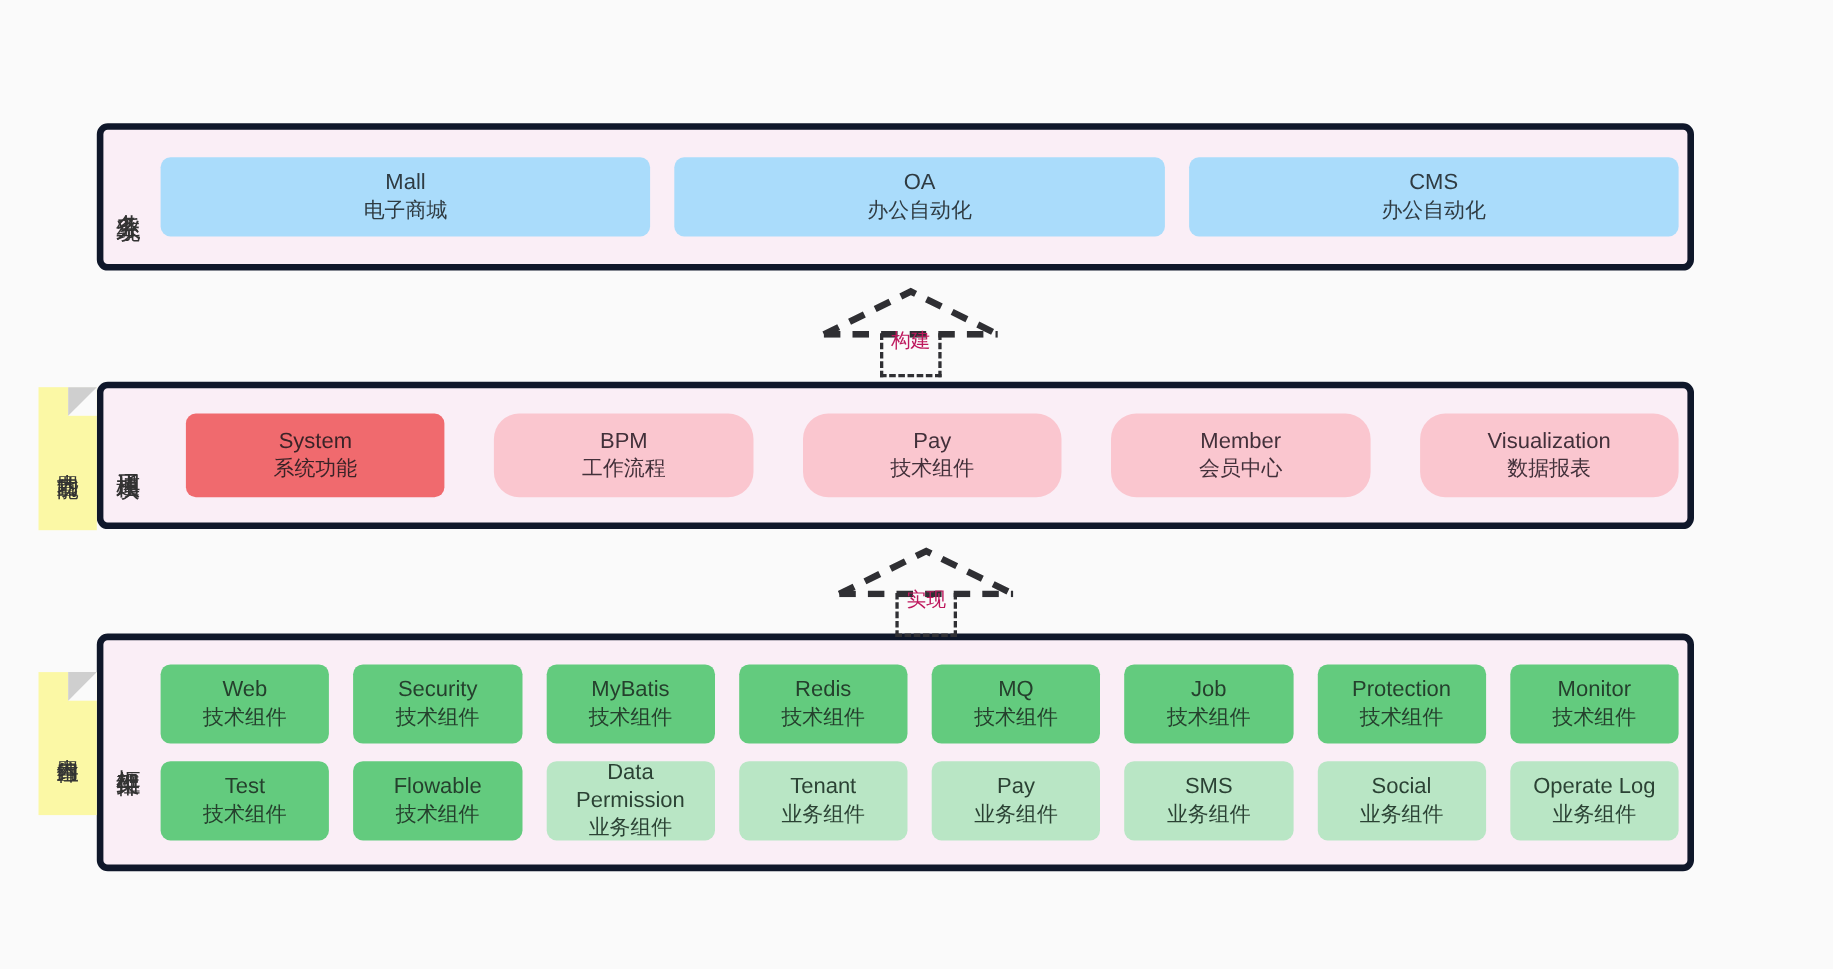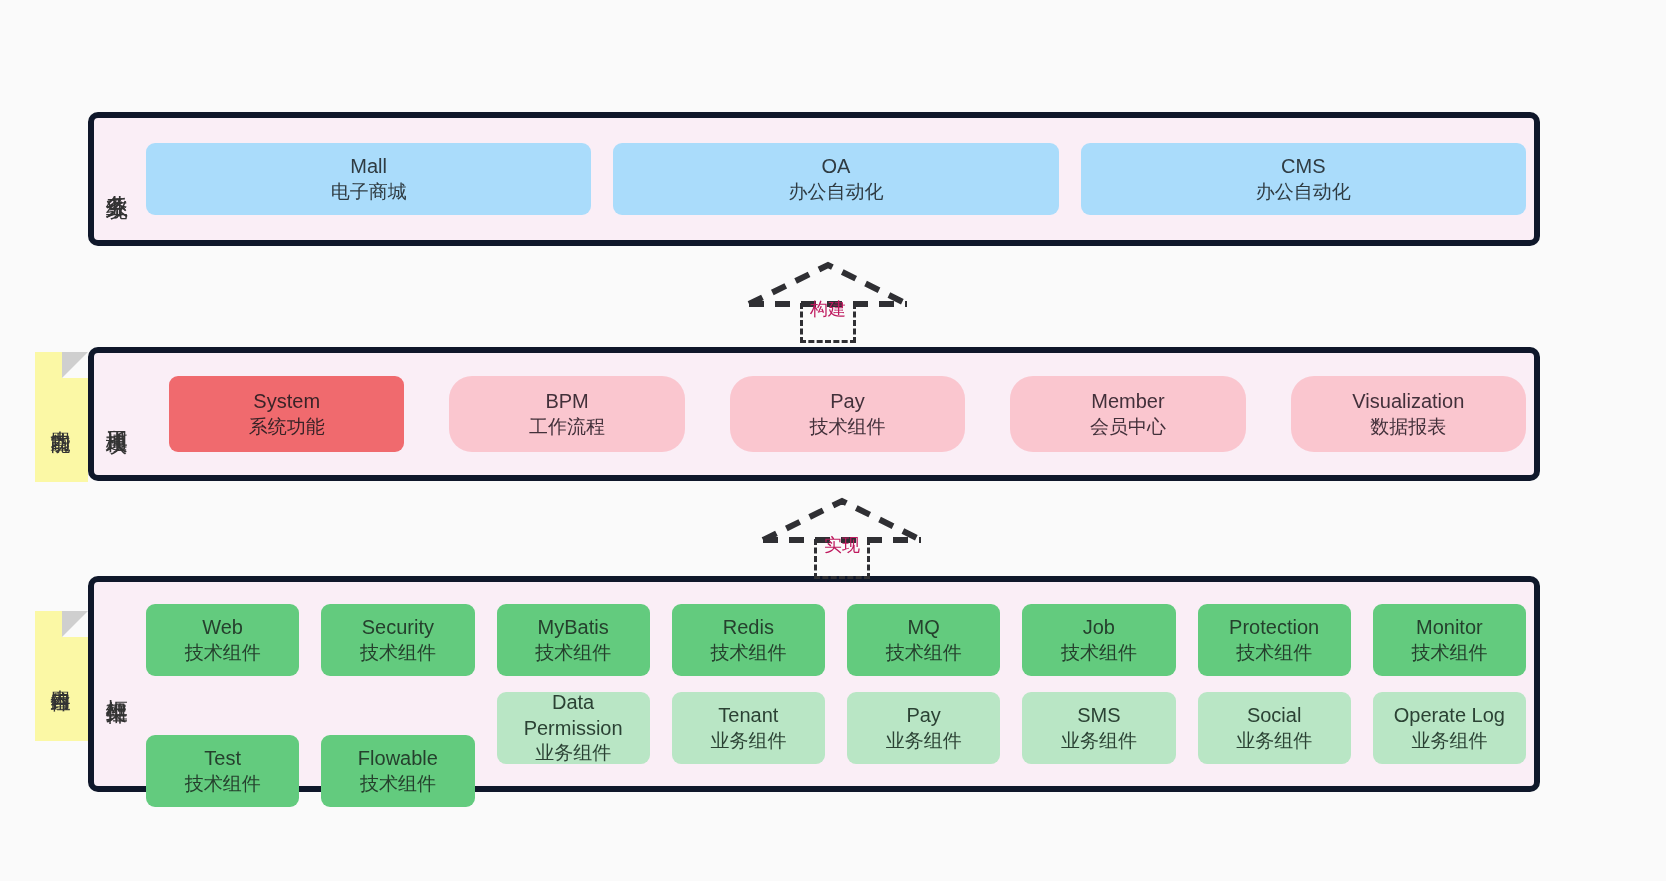--- a/index.html
+++ b/index.html
@@ -74,21 +74,21 @@
     box-sizing: border-box;
     padding: 4px 6px;
   }
   .card .t1 { font-size: 20px; }
   .card .t2 { font-size: 19px; }
 
   
   .c-blue       { background: #aadcfb; color: #2f3b42; }
   .c-red        { background: #f06a6e; color: #3a2327; }
   .c-pink       { background: #fac6cf; color: #42303a; border-radius: 23px; }
-  .c-green      { background: #63cb7e; color: #25402d; margin-top: 43px; }
+  .c-green      { background: #63cb7e; color: #25402d; }
   .c-lightgreen { background: #b9e6c5; color: #2b4234; }
 
   
   #layer-business  { left: 88px;  top: 112px; width: 1452px; height: 134px; }
   #layer-common    { left: 88px;  top: 347px; width: 1452px; height: 134px; }
   #layer-framework { left: 88px;  top: 576px; width: 1452px; height: 216px; }
 
   #layer-business  .card { height: 72px; }
   #layer-common    .card { height: 76px; margin-left: 23px; }
   #layer-framework .card { height: 72px; }

